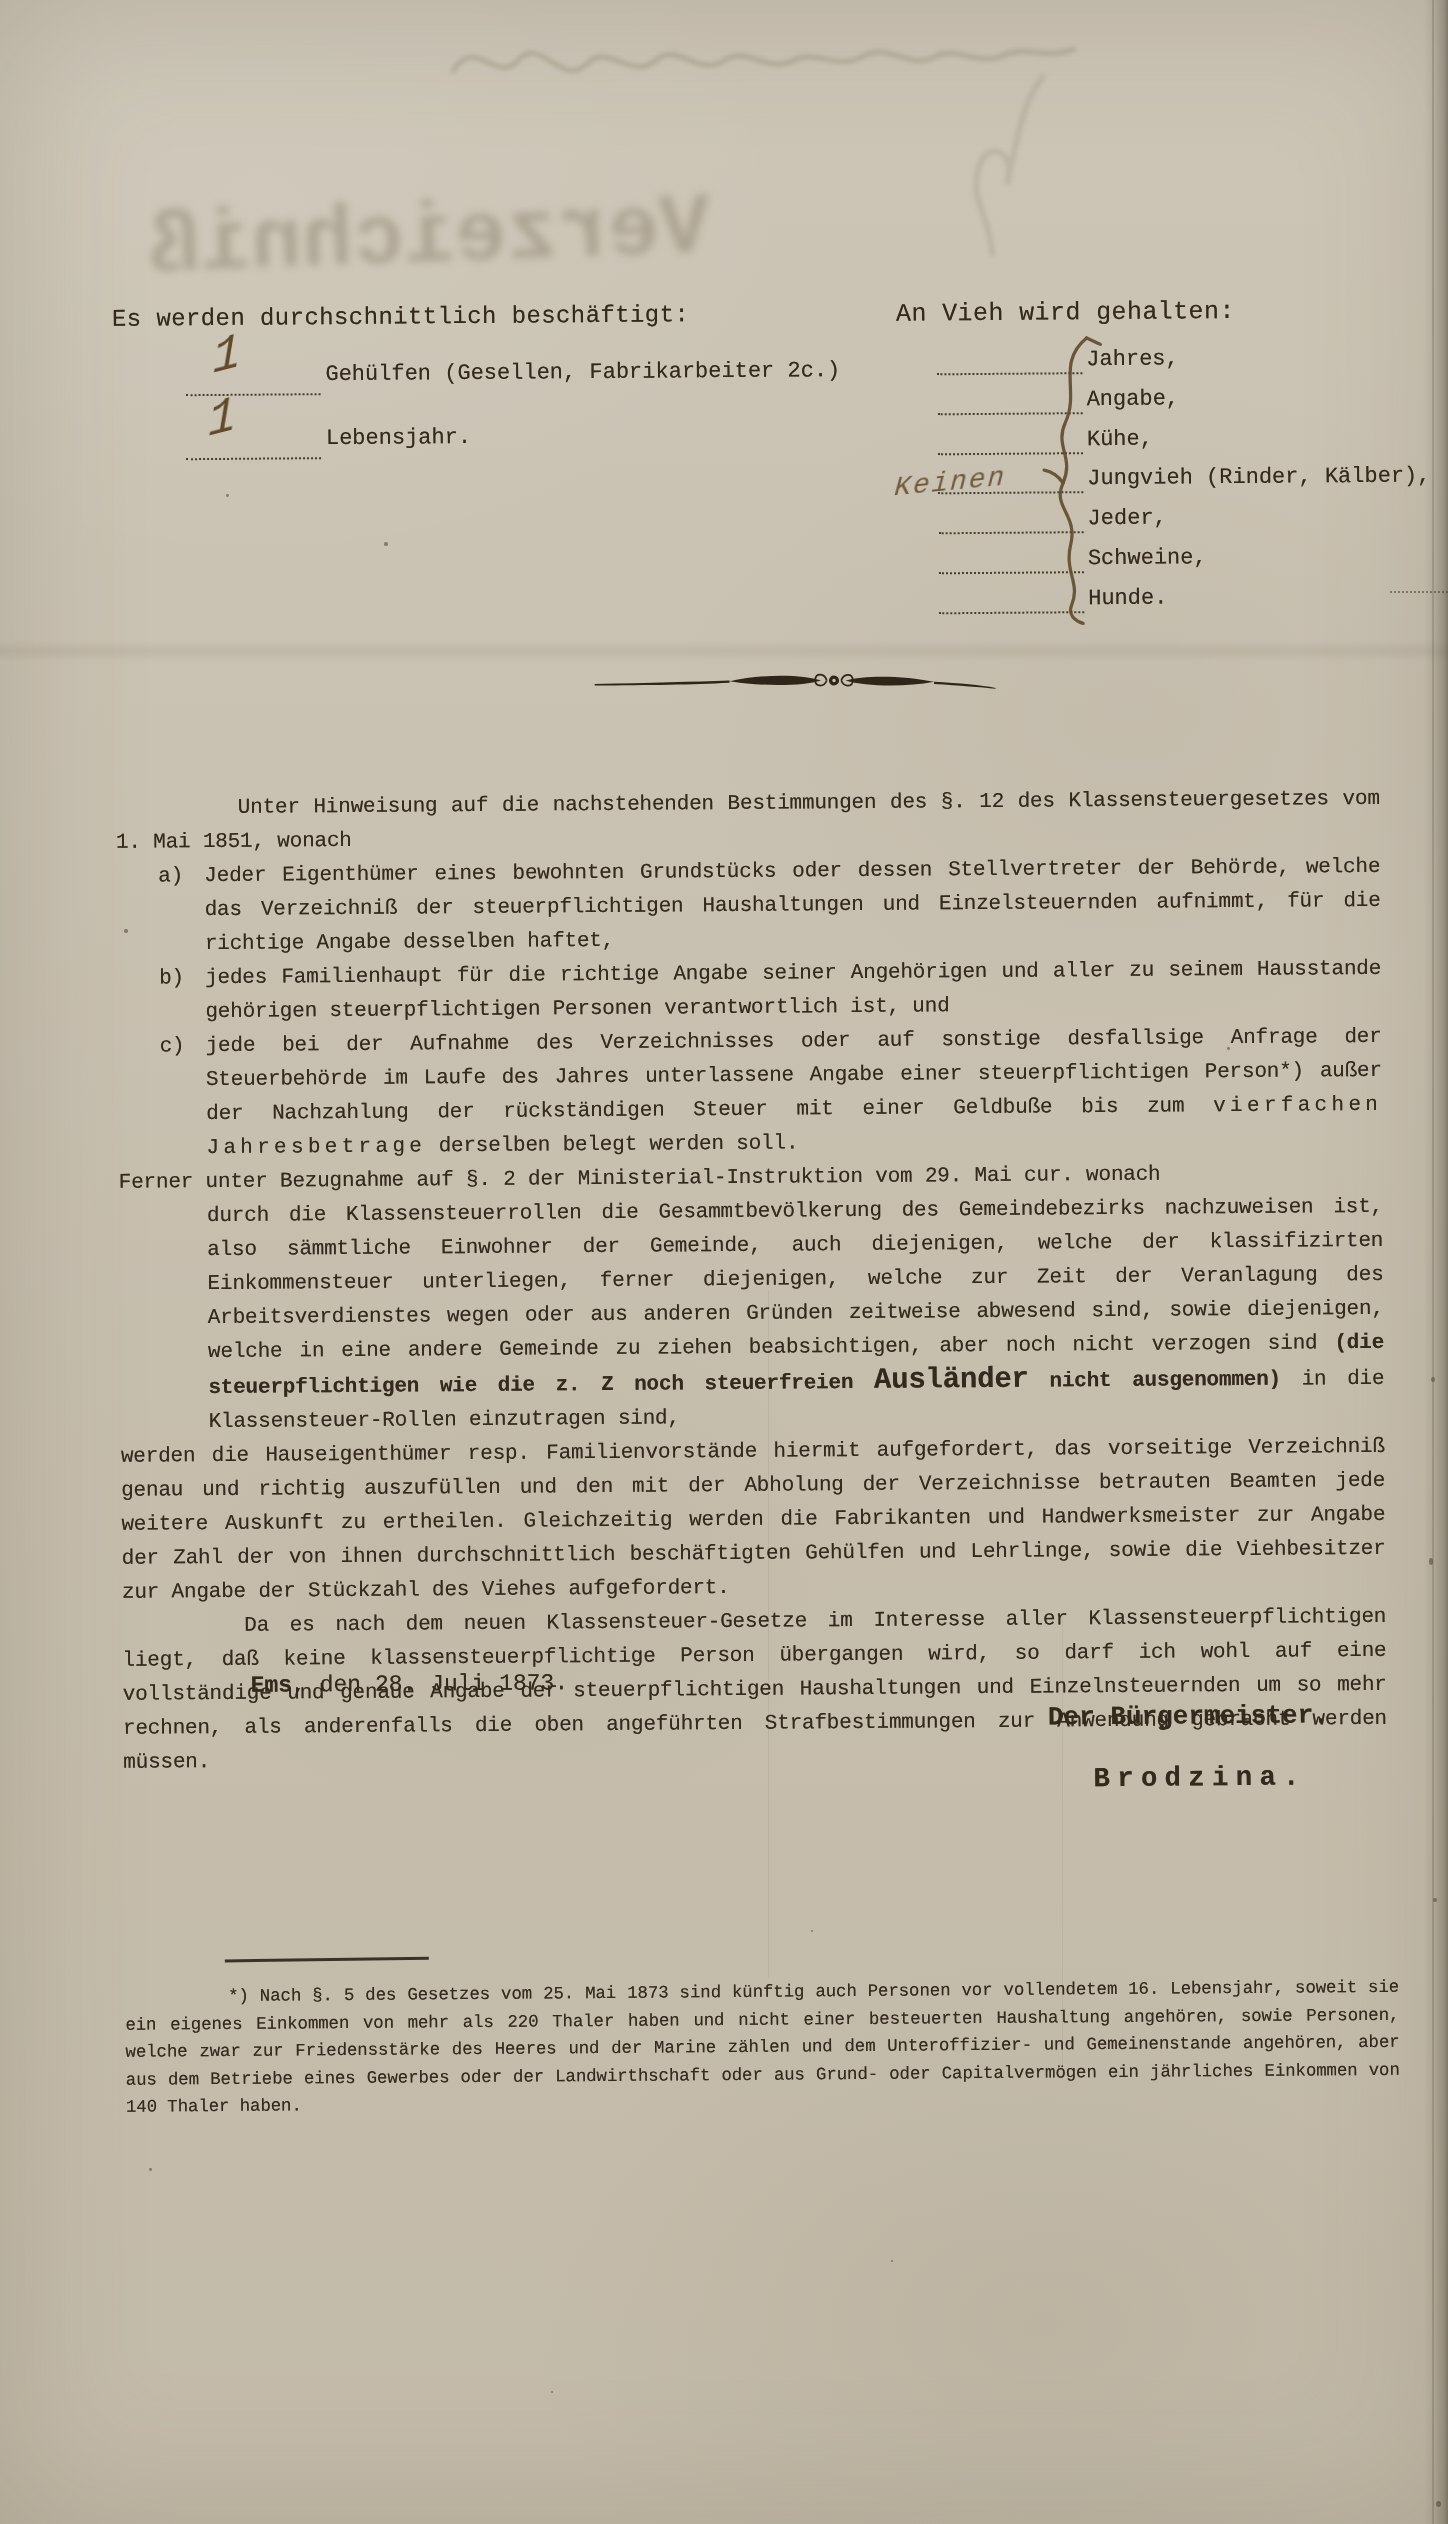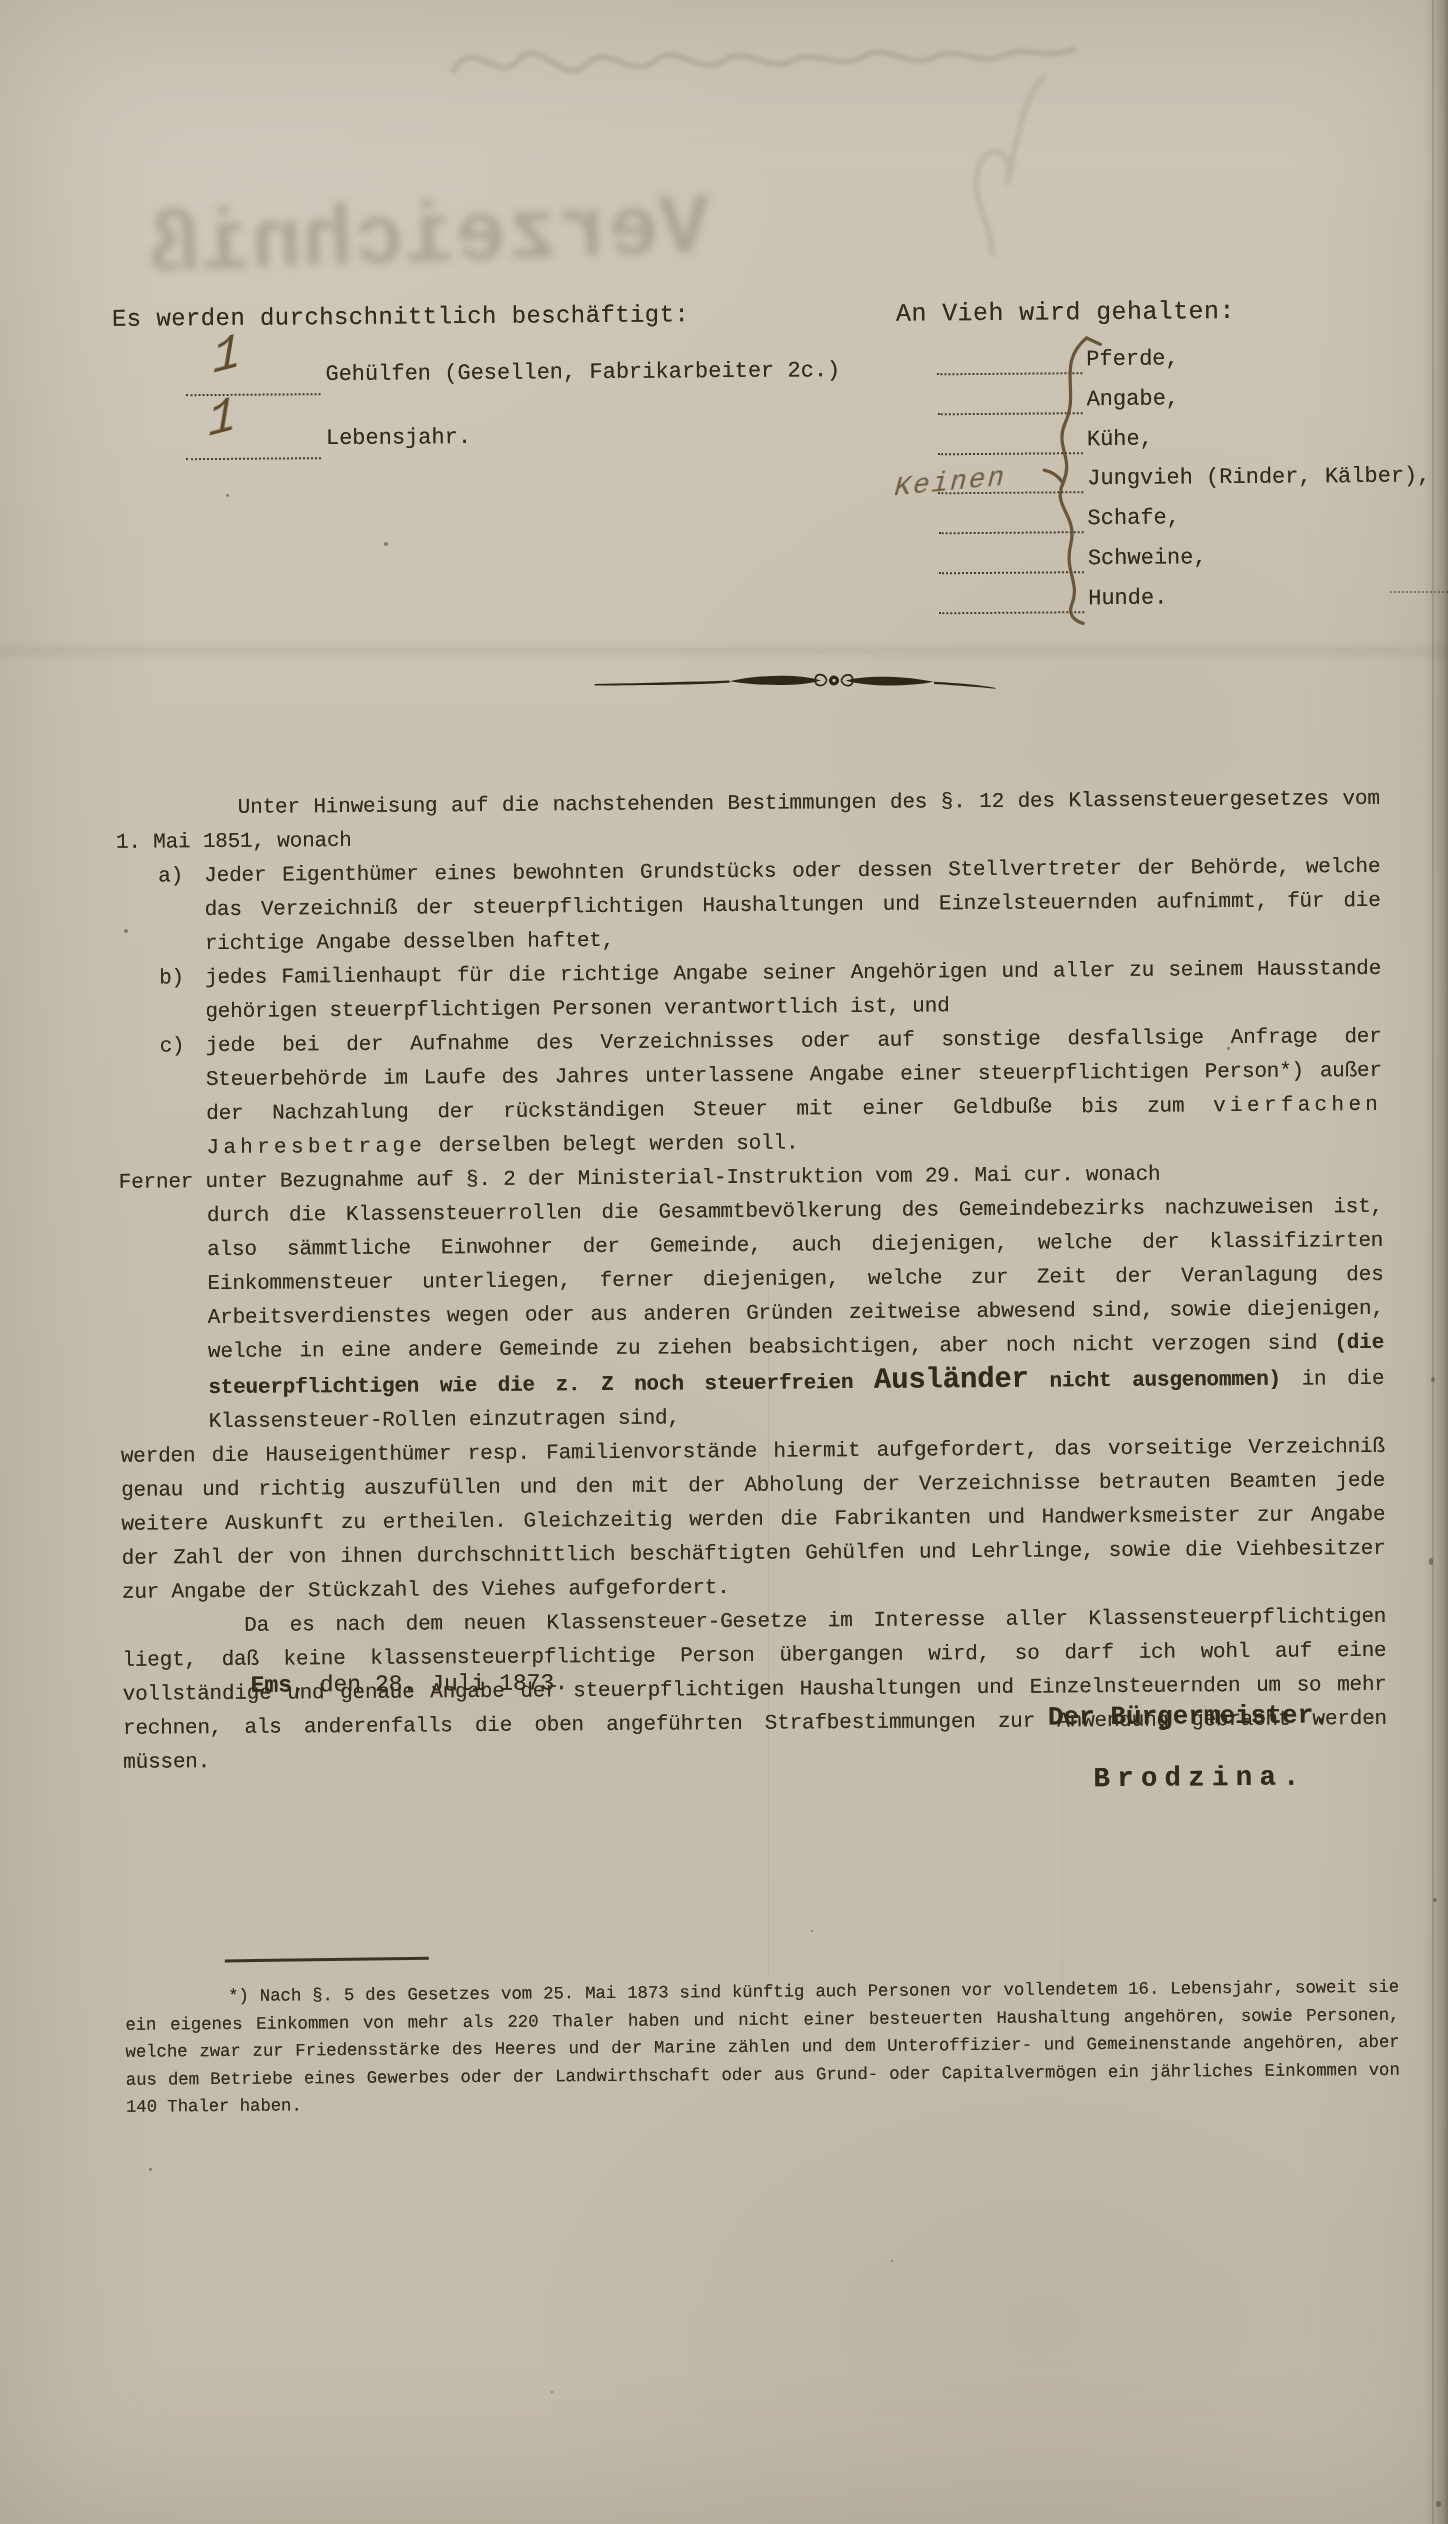--- a/index.html
+++ b/index.html
@@ -94,29 +94,29 @@
     <span class="abs hand hand-one" style="left:217px;top:325px;">1</span>
     <span class="abs fill-label ink" style="left:330px;top:359px;">Gehülfen (Gesellen, Fabrikarbeiter 2c.)</span>
 
     <div class="abs dotline" style="left:190px;top:403px;width:135px;height:51px;"></div>
     <span class="abs hand hand-one" style="left:212px;top:388px;">1</span>
     <span class="abs fill-label ink" style="left:330px;top:423px;">Lebensjahr.</span>
 
     <div class="abs lst-head ink">An Vieh wird gehalten:</div>
 
     <div class="abs dotline" style="left:942px;top:353px;width:145px;height:22px;"></div>
-    <span class="abs fill-label ink" style="left:1091px;top:350px;">Pferde,</span>
+    <span class="abs fill-label ink" style="left:1091px;top:350px;">Jahres,</span>
     <div class="abs dotline" style="left:942px;top:393px;width:145px;height:22px;"></div>
     <span class="abs fill-label ink" style="left:1091px;top:390px;">Angabe,</span>
     <div class="abs dotline" style="left:942px;top:433px;width:145px;height:22px;"></div>
     <span class="abs fill-label ink" style="left:1091px;top:430px;">Kühe,</span>
     <div class="abs dotline" style="left:942px;top:472px;width:145px;height:22px;"></div>
     <span class="abs fill-label ink" style="left:1091px;top:469px;">Jungvieh (Rinder, Kälber),</span>
     <div class="abs dotline" style="left:942px;top:512px;width:145px;height:22px;"></div>
-    <span class="abs fill-label ink" style="left:1091px;top:509px;">Schafe,</span>
+    <span class="abs fill-label ink" style="left:1091px;top:509px;">Jeder,</span>
     <div class="abs dotline" style="left:942px;top:552px;width:145px;height:22px;"></div>
     <span class="abs fill-label ink" style="left:1091px;top:549px;">Schweine,</span>
     <div class="abs dotline" style="left:942px;top:592px;width:145px;height:22px;"></div>
     <span class="abs fill-label ink" style="left:1091px;top:589px;">Hunde.</span>
 
     <span class="abs hand hand-word" style="left:898px;top:469px;">Keinen</span>
     <svg class="abs" style="left:1029px;top:335px;" width="80" height="297" viewBox="0 0 110 410">
       <g fill="none" stroke="#5f4a2c" stroke-width="4.5" stroke-linecap="round" opacity=".9">
         <path d="M86,8 C44,42 76,82 56,124 C40,158 68,172 52,208 C36,240 72,252 62,292 C52,332 76,346 62,378 C58,390 66,398 78,402"></path>
         <path d="M86,8 C93,11 99,14 105,17"></path>

